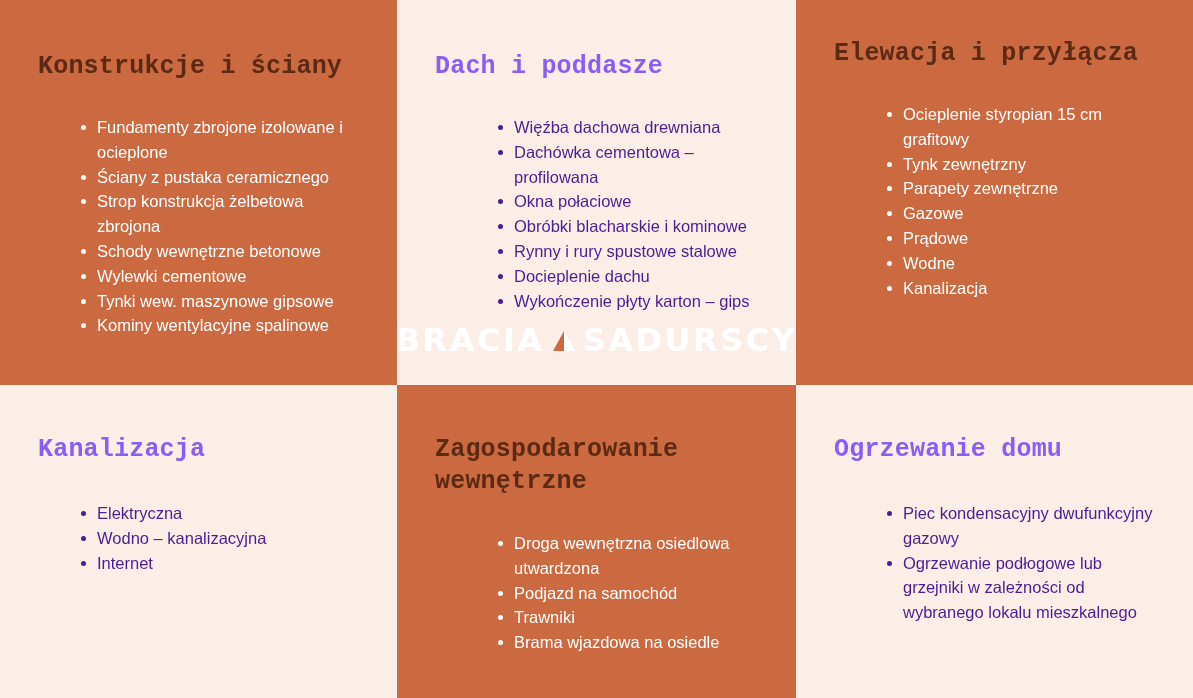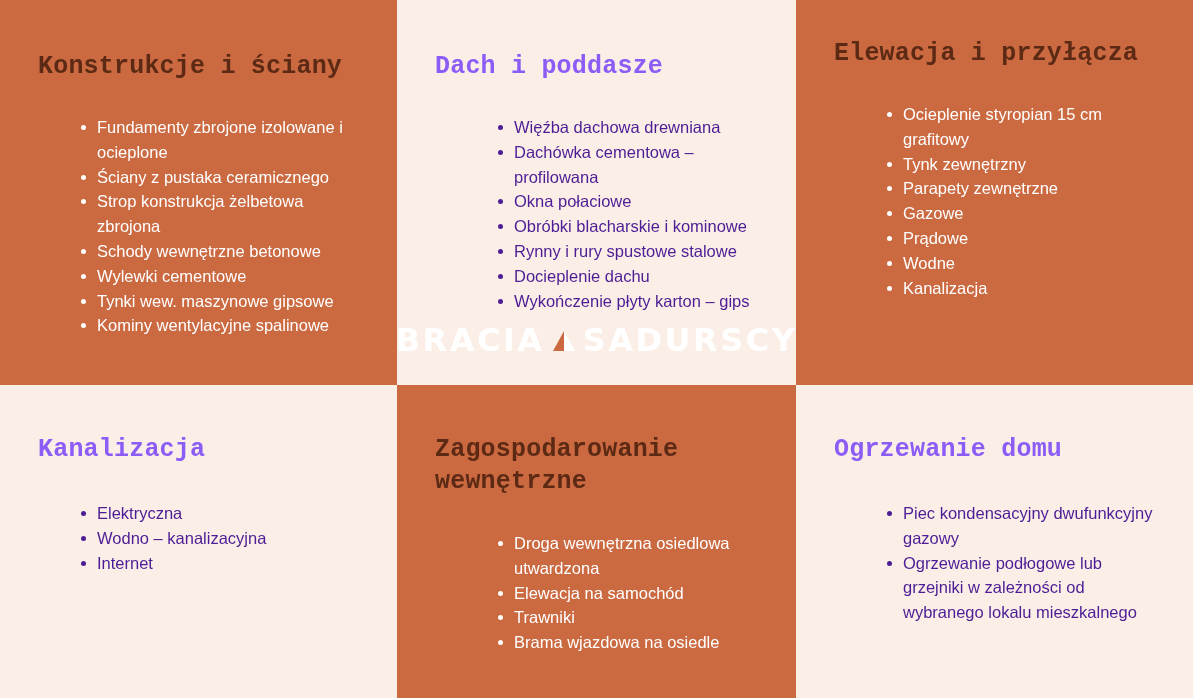--- a/index.html
+++ b/index.html
@@ -186,21 +186,21 @@
       <li>Elektryczna</li>
       <li>Wodno – kanalizacyjna</li>
       <li>Internet</li>
     </ul>
   </section>
 
   <section class="cell orange" id="cell-zagospodarowanie">
     <h2 class="cell-title title-dark">Zagospodarowanie wewnętrzne</h2>
     <ul class="list-cream">
       <li>Droga wewnętrzna osiedlowa utwardzona</li>
-      <li>Elewacja na samochód</li>
+      <li>Podjazd na samochód</li>
       <li>Trawniki</li>
       <li>Brama wjazdowa na osiedle</li>
     </ul>
   </section>
 
   <section class="cell cream" id="cell-ogrzewanie">
     <h2 class="cell-title title-orange">Ogrzewanie domu</h2>
     <ul class="list-dark">
       <li>Piec kondensacyjny dwufunkcyjny gazowy</li>
       <li>Ogrzewanie podłogowe lub grzejniki w zależności od wybranego lokalu mieszkalnego</li>

